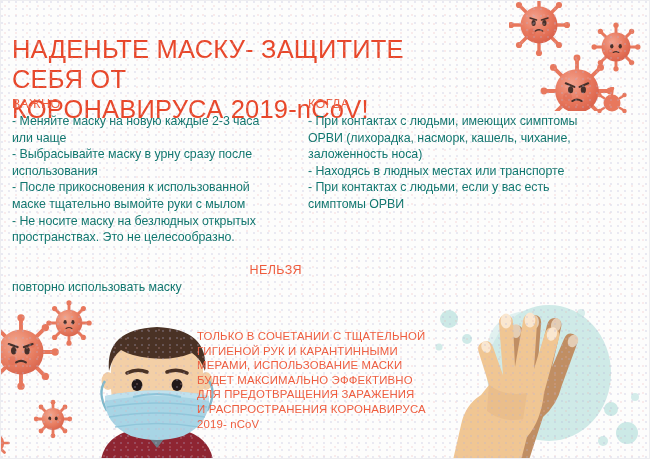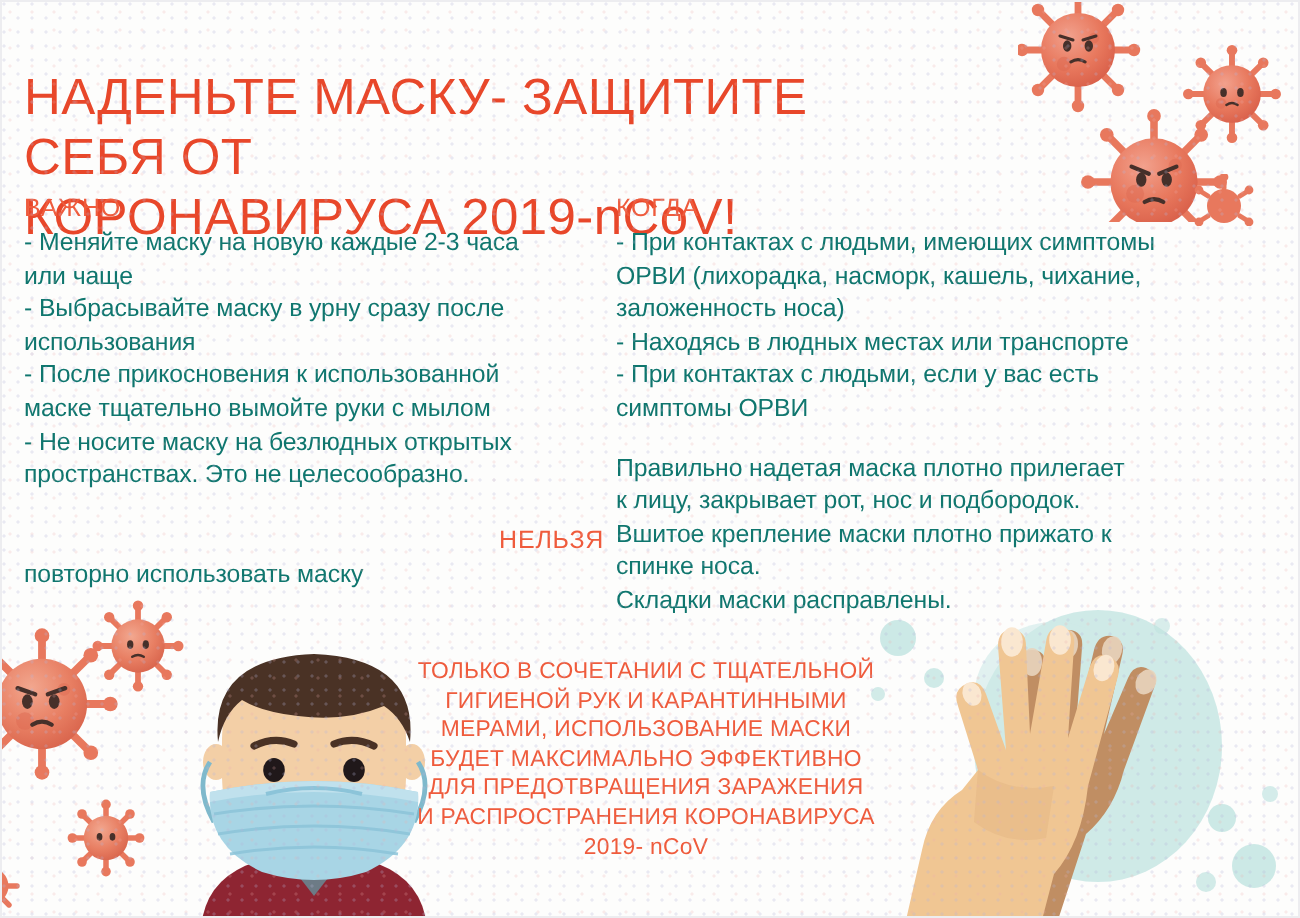--- a/index.html
+++ b/index.html
@@ -69,21 +69,21 @@
   }
   .gap-block { margin-top: 13px; }
   #nelzya-head { margin-top: 17px; text-align: right; }
 
   
   #slogan {
     position: absolute;
     left: 196px;
     top: 328px;
     width: 252px;
-    text-align: center;
+    text-align: left;
     color: #ef5b3c;
     font-size: 11.4px;
     line-height: 14.6px;
     letter-spacing: 0.15px;
     white-space: pre-line;
     z-index: 22;
   }
 
   
   .art { position: absolute; z-index: 10; }
@@ -338,25 +338,20 @@
   </div>
 
   <div id="col-right" class="col">
     <div class="sec-head">КОГДА</div>
     <p class="body-text">- При контактах с людьми, имеющих симптомы
 ОРВИ (лихорадка, насморк, кашель, чихание,
 заложенность носа)
 - Находясь в людных местах или транспорте
 - При контактах с людьми, если у вас есть
 симптомы ОРВИ</p>
-    <p class="body-text gap-block">Правильно надетая маска плотно прилегает
-к лицу, закрывает рот, нос и подбородок.
-Вшитое крепление маски плотно прижато к
-спинке носа.
-Складки маски расправлены.</p>
   </div>
 
   <svg id="boy" class="art" viewBox="0 0 140 141" xmlns="http://www.w3.org/2000/svg">
 
     <path d="M14 141 Q18 118 44 111 L96 111 Q122 118 126 141 Z" fill="#8e2532"></path>
 
     <path d="M56 111 L70 129 L84 111 Q76 106 70 106 Q64 106 56 111 Z" fill="#6d7b86"></path>
 
     <path d="M58 92 L82 92 L82 112 Q70 119 58 112 Z" fill="#e8bf93"></path>
 

